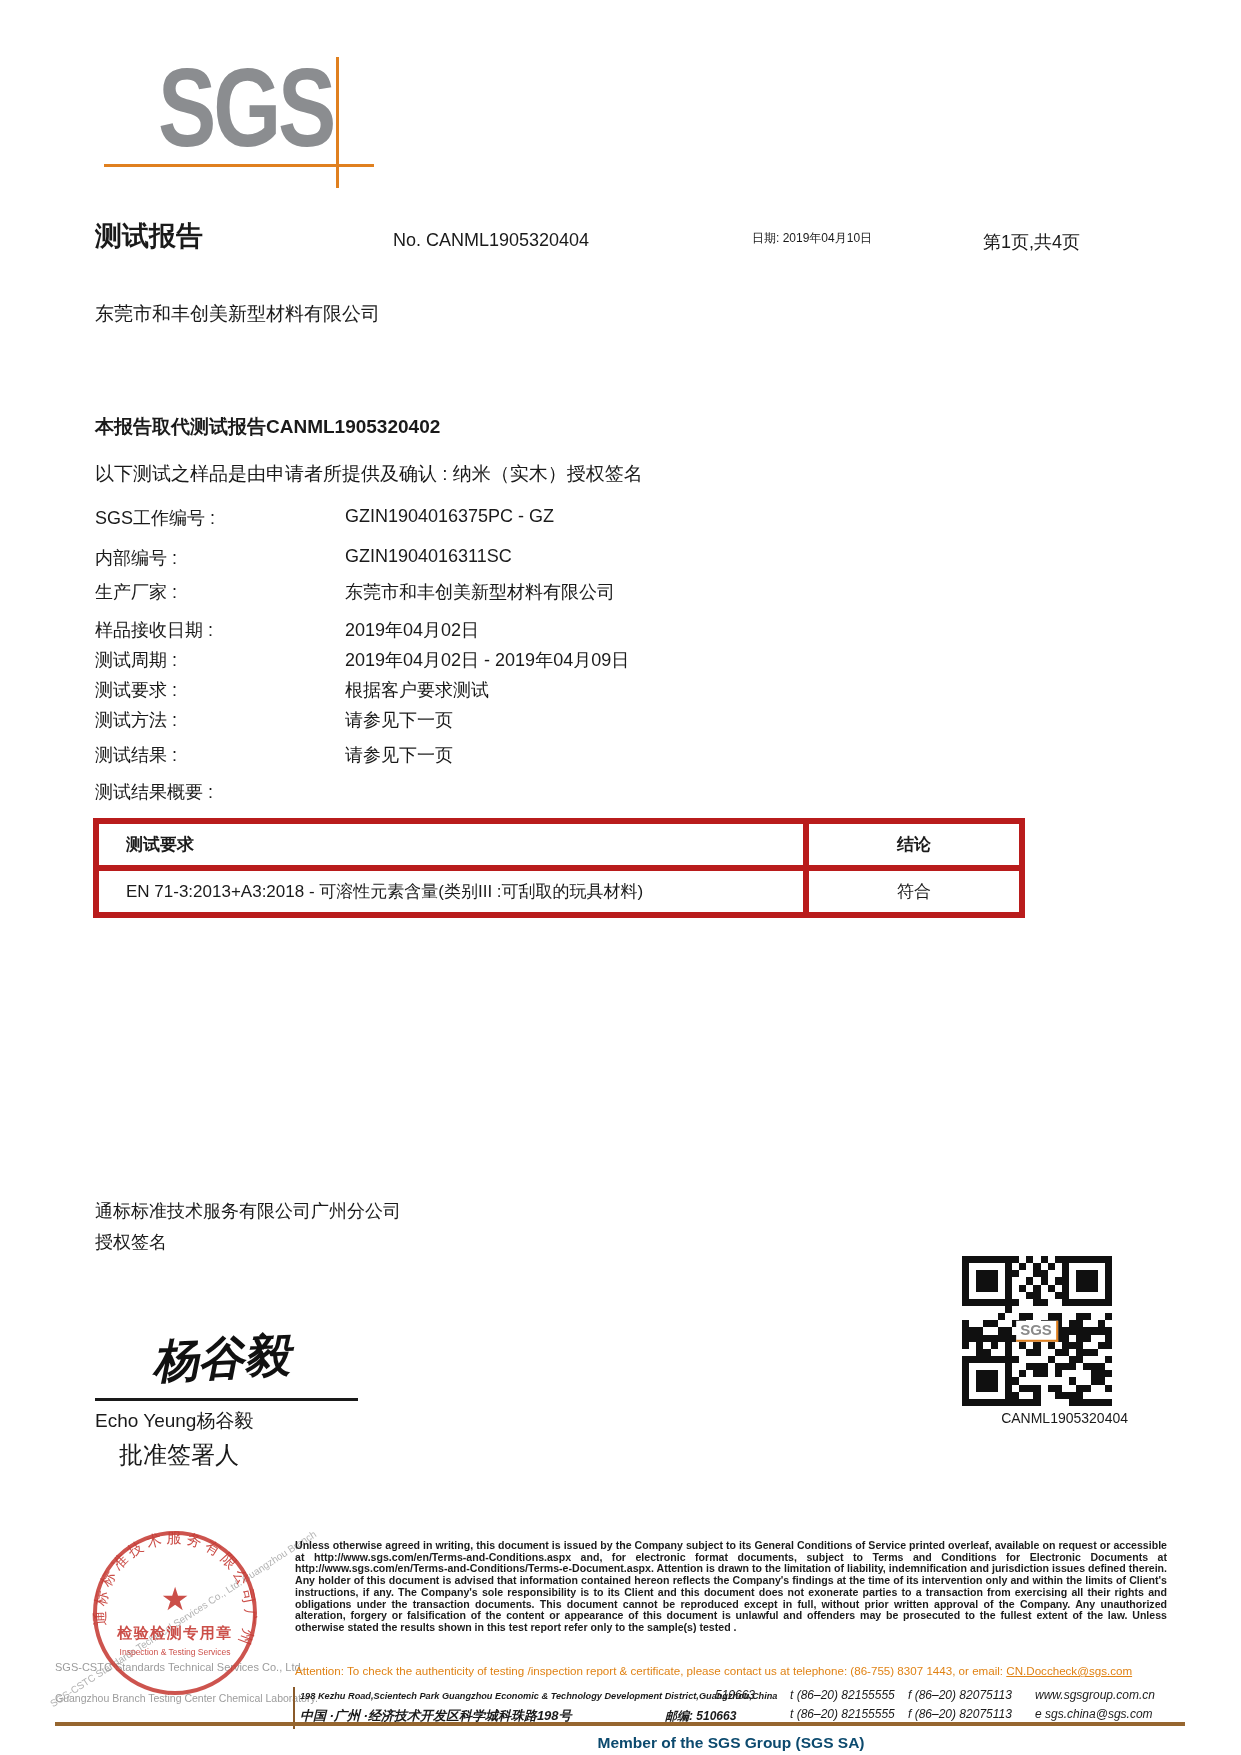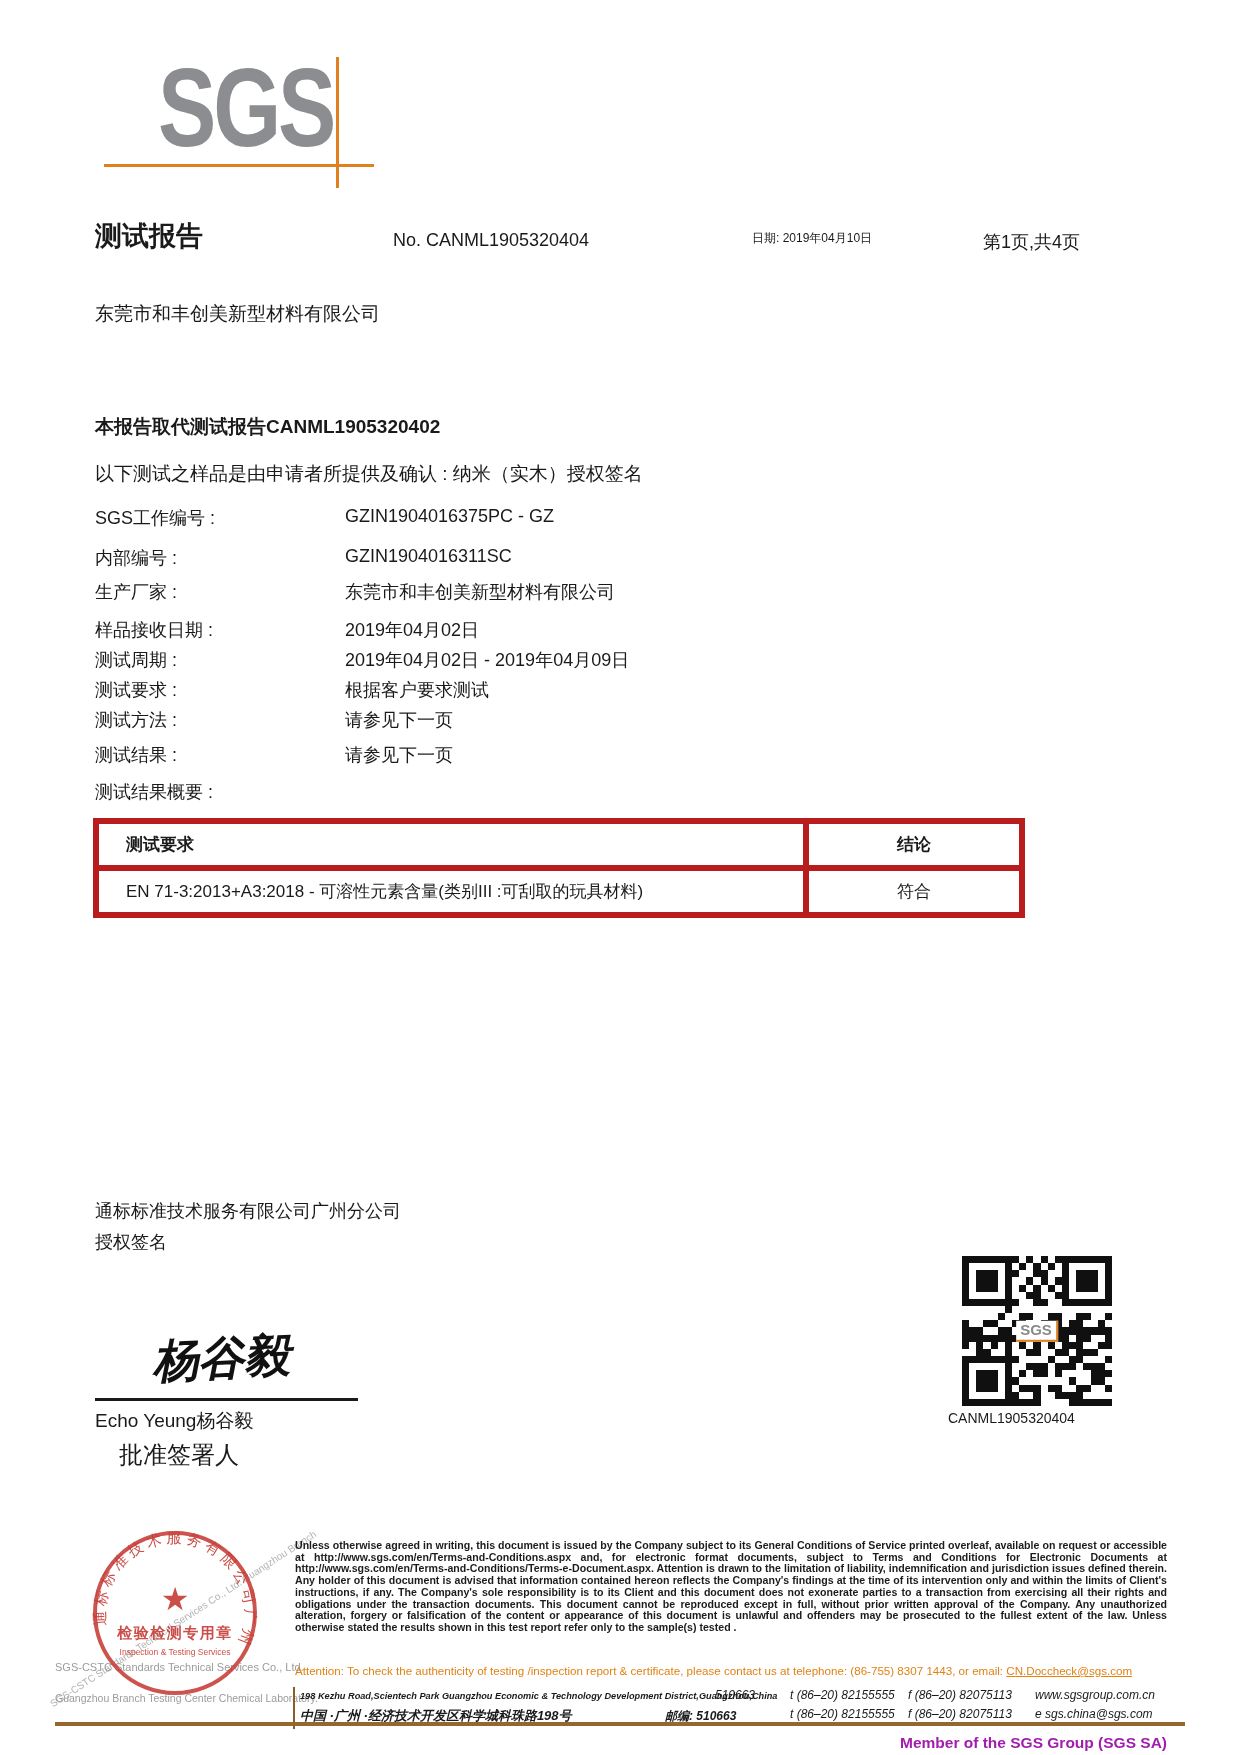--- a/index.html
+++ b/index.html
@@ -54,42 +54,42 @@
   .signer-title{position:absolute;left:95px;top:1439px;font-size:24px;margin-left:24px;}
 
   
   .qr-wrap{position:absolute;left:962px;top:1256px;width:150px;height:150px;background:#fff;}
   .qr-grid{position:absolute;inset:0;display:grid;grid-template-columns:repeat(21,1fr);
     grid-template-rows:repeat(21,1fr);}
   .qm{background:transparent;} .qm.d{background:#101010;}
   .qr-center{position:absolute;left:50%;top:50%;transform:translate(-50%,-50%);
     background:#fff;padding:1px 4px;font-size:15px;font-weight:bold;color:#8a8a8a;
     border-bottom:2px solid #e0801f;border-right:2px solid #e0801f;line-height:1.1;}
-  .qr-label{position:absolute;left:948px;top:1410px;width:180px;text-align:left;font-size:14px;}
+  .qr-label{position:absolute;left:948px;top:1410px;width:180px;text-align:right;font-size:14px;}
 
   
   .legal{position:absolute;left:295px;top:1540px;width:872px;font-size:10.6px;
     line-height:11.7px;text-align:justify;color:#1c1c1c;font-weight:600;}
   .attention{position:absolute;left:295px;top:1664px;width:872px;font-size:11.6px;
     line-height:13.5px;font-weight:normal;color:#e08214;}
   .att-email{text-decoration:underline;color:#e08214;}
   .contact{position:absolute;left:300px;top:1688px;width:880px;height:40px;font-size:12px;}
   .c-row{position:absolute;left:0;width:880px;height:17px;white-space:nowrap;font-style:italic;}
   .c1{top:0}.c2{top:19px}
   .c-addr-en{position:absolute;left:0;top:3px;font-size:9.2px;font-weight:bold;}
   .c-addr-cn{position:absolute;left:0;top:0;font-size:13px;font-weight:bold;}
   .c-post1{position:absolute;left:415px;top:0;}
   .c-post2{position:absolute;left:365px;top:1px;font-weight:bold;}
   .c-tel{position:absolute;left:490px;top:0;}
   .c-fax{position:absolute;left:608px;top:0;}
   .c-web{position:absolute;left:735px;top:0;}
   .f-vline{position:absolute;left:293px;top:1687px;width:2px;height:42px;background:#8a5a2a;}
   .f-rule{position:absolute;left:55px;top:1722px;width:1130px;height:4px;background:#96662f;}
-  .member{position:absolute;left:295px;top:1734px;width:872px;text-align:right;
-    font-size:15.5px;font-weight:bold;color:#a21caf;}
+  .member{position:absolute;left:295px;top:1734px;width:872px;text-align:center;
+    font-size:15.5px;font-weight:bold;color:#0c4a6e;}
 
   
   .gray-l1{position:absolute;left:55px;top:1661px;font-size:11px;color:#9c9c9c;white-space:nowrap;}
   .gray-l2{position:absolute;left:55px;top:1692px;font-size:10.5px;color:#9c9c9c;white-space:nowrap;}
   .diag-text{position:absolute;left:48px;top:1700px;width:300px;font-size:10px;color:#b3b3b3;
     transform:rotate(-33deg);transform-origin:left top;white-space:nowrap;}
   .stamp{position:absolute;left:80px;top:1518px;width:190px;height:190px;}
 </style>
 </head>
 <body>

